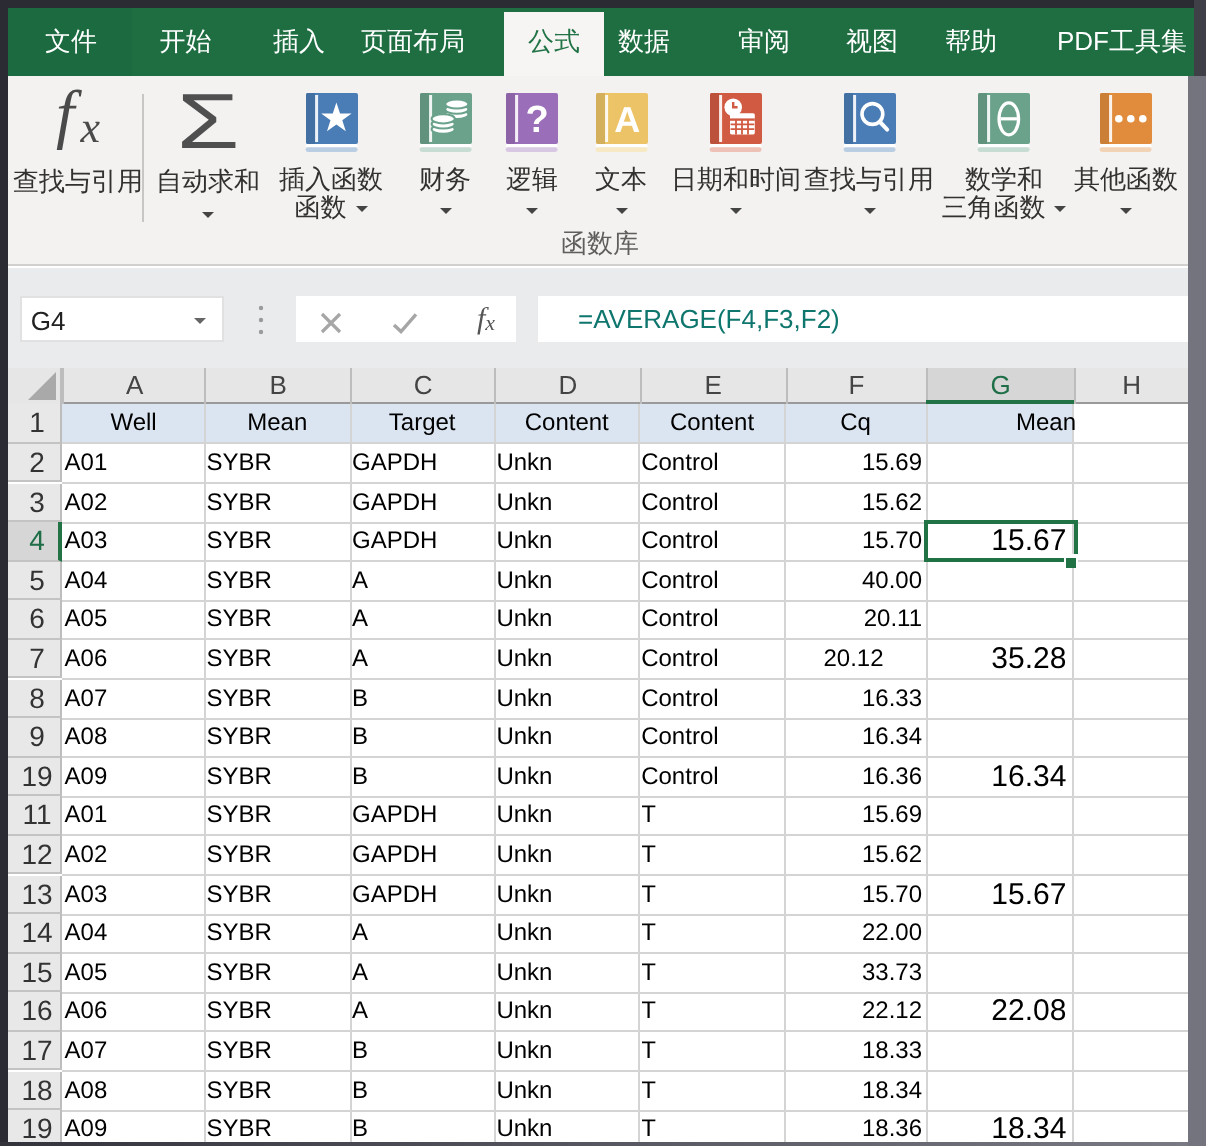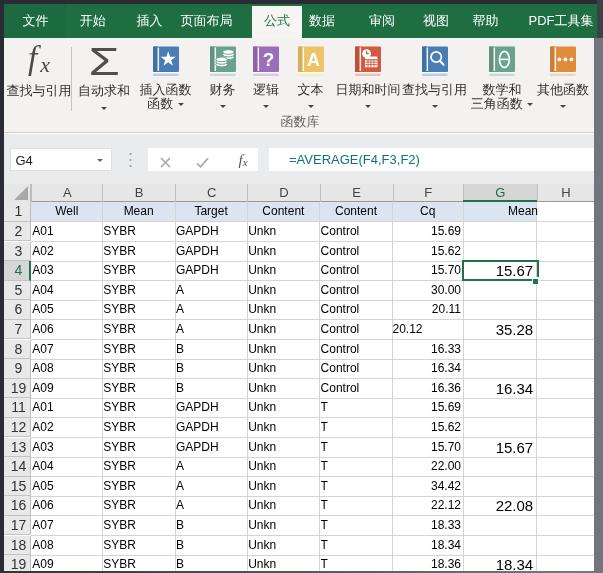--- a/index.html
+++ b/index.html
@@ -248,33 +248,33 @@
 <div class="cell" style="left:176.0px;top:261.1px;width:71.19999999999999px;text-align:left">GAPDH</div>
 <div class="cell" style="left:248.2px;top:261.1px;width:71.40000000000003px;text-align:left">Unkn</div>
 <div class="cell" style="left:320.6px;top:261.1px;width:71.89999999999998px;text-align:left">Control</div>
 <div class="cell" style="left:392.5px;top:261.1px;width:68.5px;text-align:right;">15.70</div>
 <div class="cell" style="left:463.0px;top:261.1px;width:70.20000000000005px;text-align:right;font-size:15px;">15.67</div>
 <div class="cell" style="left:32.3px;top:280.70000000000005px;width:70.0px;text-align:left">A04</div>
 <div class="cell" style="left:103.3px;top:280.70000000000005px;width:71.7px;text-align:left">SYBR</div>
 <div class="cell" style="left:176.0px;top:280.70000000000005px;width:71.19999999999999px;text-align:left">A</div>
 <div class="cell" style="left:248.2px;top:280.70000000000005px;width:71.40000000000003px;text-align:left">Unkn</div>
 <div class="cell" style="left:320.6px;top:280.70000000000005px;width:71.89999999999998px;text-align:left">Control</div>
-<div class="cell" style="left:392.5px;top:280.70000000000005px;width:68.5px;text-align:right;">30.00</div>
+<div class="cell" style="left:392.5px;top:280.70000000000005px;width:68.5px;text-align:right;">40.00</div>
 <div class="cell" style="left:32.3px;top:300.3px;width:70.0px;text-align:left">A05</div>
 <div class="cell" style="left:103.3px;top:300.3px;width:71.7px;text-align:left">SYBR</div>
 <div class="cell" style="left:176.0px;top:300.3px;width:71.19999999999999px;text-align:left">A</div>
 <div class="cell" style="left:248.2px;top:300.3px;width:71.40000000000003px;text-align:left">Unkn</div>
 <div class="cell" style="left:320.6px;top:300.3px;width:71.89999999999998px;text-align:left">Control</div>
 <div class="cell" style="left:392.5px;top:300.3px;width:68.5px;text-align:right;">20.11</div>
 <div class="cell" style="left:32.3px;top:319.90000000000003px;width:70.0px;text-align:left">A06</div>
 <div class="cell" style="left:103.3px;top:319.90000000000003px;width:71.7px;text-align:left">SYBR</div>
 <div class="cell" style="left:176.0px;top:319.90000000000003px;width:71.19999999999999px;text-align:left">A</div>
 <div class="cell" style="left:248.2px;top:319.90000000000003px;width:71.40000000000003px;text-align:left">Unkn</div>
 <div class="cell" style="left:320.6px;top:319.90000000000003px;width:71.89999999999998px;text-align:left">Control</div>
-<div class="cell" style="left:392.5px;top:319.90000000000003px;width:68.5px;text-align:left;">20.12</div>
+<div class="cell" style="left:392.5px;top:319.90000000000003px;width:68.5px;text-align:center;">20.12</div>
 <div class="cell" style="left:463.0px;top:319.90000000000003px;width:70.20000000000005px;text-align:right;font-size:15px;">35.28</div>
 <div class="cell" style="left:32.3px;top:339.5px;width:70.0px;text-align:left">A07</div>
 <div class="cell" style="left:103.3px;top:339.5px;width:71.7px;text-align:left">SYBR</div>
 <div class="cell" style="left:176.0px;top:339.5px;width:71.19999999999999px;text-align:left">B</div>
 <div class="cell" style="left:248.2px;top:339.5px;width:71.40000000000003px;text-align:left">Unkn</div>
 <div class="cell" style="left:320.6px;top:339.5px;width:71.89999999999998px;text-align:left">Control</div>
 <div class="cell" style="left:392.5px;top:339.5px;width:68.5px;text-align:right;">16.33</div>
 <div class="cell" style="left:32.3px;top:359.1px;width:70.0px;text-align:left">A08</div>
 <div class="cell" style="left:103.3px;top:359.1px;width:71.7px;text-align:left">SYBR</div>
 <div class="cell" style="left:176.0px;top:359.1px;width:71.19999999999999px;text-align:left">B</div>
@@ -311,21 +311,21 @@
 <div class="cell" style="left:103.3px;top:457.1px;width:71.7px;text-align:left">SYBR</div>
 <div class="cell" style="left:176.0px;top:457.1px;width:71.19999999999999px;text-align:left">A</div>
 <div class="cell" style="left:248.2px;top:457.1px;width:71.40000000000003px;text-align:left">Unkn</div>
 <div class="cell" style="left:320.6px;top:457.1px;width:71.89999999999998px;text-align:left">T</div>
 <div class="cell" style="left:392.5px;top:457.1px;width:68.5px;text-align:right;">22.00</div>
 <div class="cell" style="left:32.3px;top:476.70000000000005px;width:70.0px;text-align:left">A05</div>
 <div class="cell" style="left:103.3px;top:476.70000000000005px;width:71.7px;text-align:left">SYBR</div>
 <div class="cell" style="left:176.0px;top:476.70000000000005px;width:71.19999999999999px;text-align:left">A</div>
 <div class="cell" style="left:248.2px;top:476.70000000000005px;width:71.40000000000003px;text-align:left">Unkn</div>
 <div class="cell" style="left:320.6px;top:476.70000000000005px;width:71.89999999999998px;text-align:left">T</div>
-<div class="cell" style="left:392.5px;top:476.70000000000005px;width:68.5px;text-align:right;">34.42</div>
+<div class="cell" style="left:392.5px;top:476.70000000000005px;width:68.5px;text-align:right;">33.73</div>
 <div class="cell" style="left:32.3px;top:496.3px;width:70.0px;text-align:left">A06</div>
 <div class="cell" style="left:103.3px;top:496.3px;width:71.7px;text-align:left">SYBR</div>
 <div class="cell" style="left:176.0px;top:496.3px;width:71.19999999999999px;text-align:left">A</div>
 <div class="cell" style="left:248.2px;top:496.3px;width:71.40000000000003px;text-align:left">Unkn</div>
 <div class="cell" style="left:320.6px;top:496.3px;width:71.89999999999998px;text-align:left">T</div>
 <div class="cell" style="left:392.5px;top:496.3px;width:68.5px;text-align:right;">22.12</div>
 <div class="cell" style="left:463.0px;top:496.3px;width:70.20000000000005px;text-align:right;font-size:15px;">22.08</div>
 <div class="cell" style="left:32.3px;top:515.9000000000001px;width:70.0px;text-align:left">A07</div>
 <div class="cell" style="left:103.3px;top:515.9000000000001px;width:71.7px;text-align:left">SYBR</div>
 <div class="cell" style="left:176.0px;top:515.9000000000001px;width:71.19999999999999px;text-align:left">B</div>

